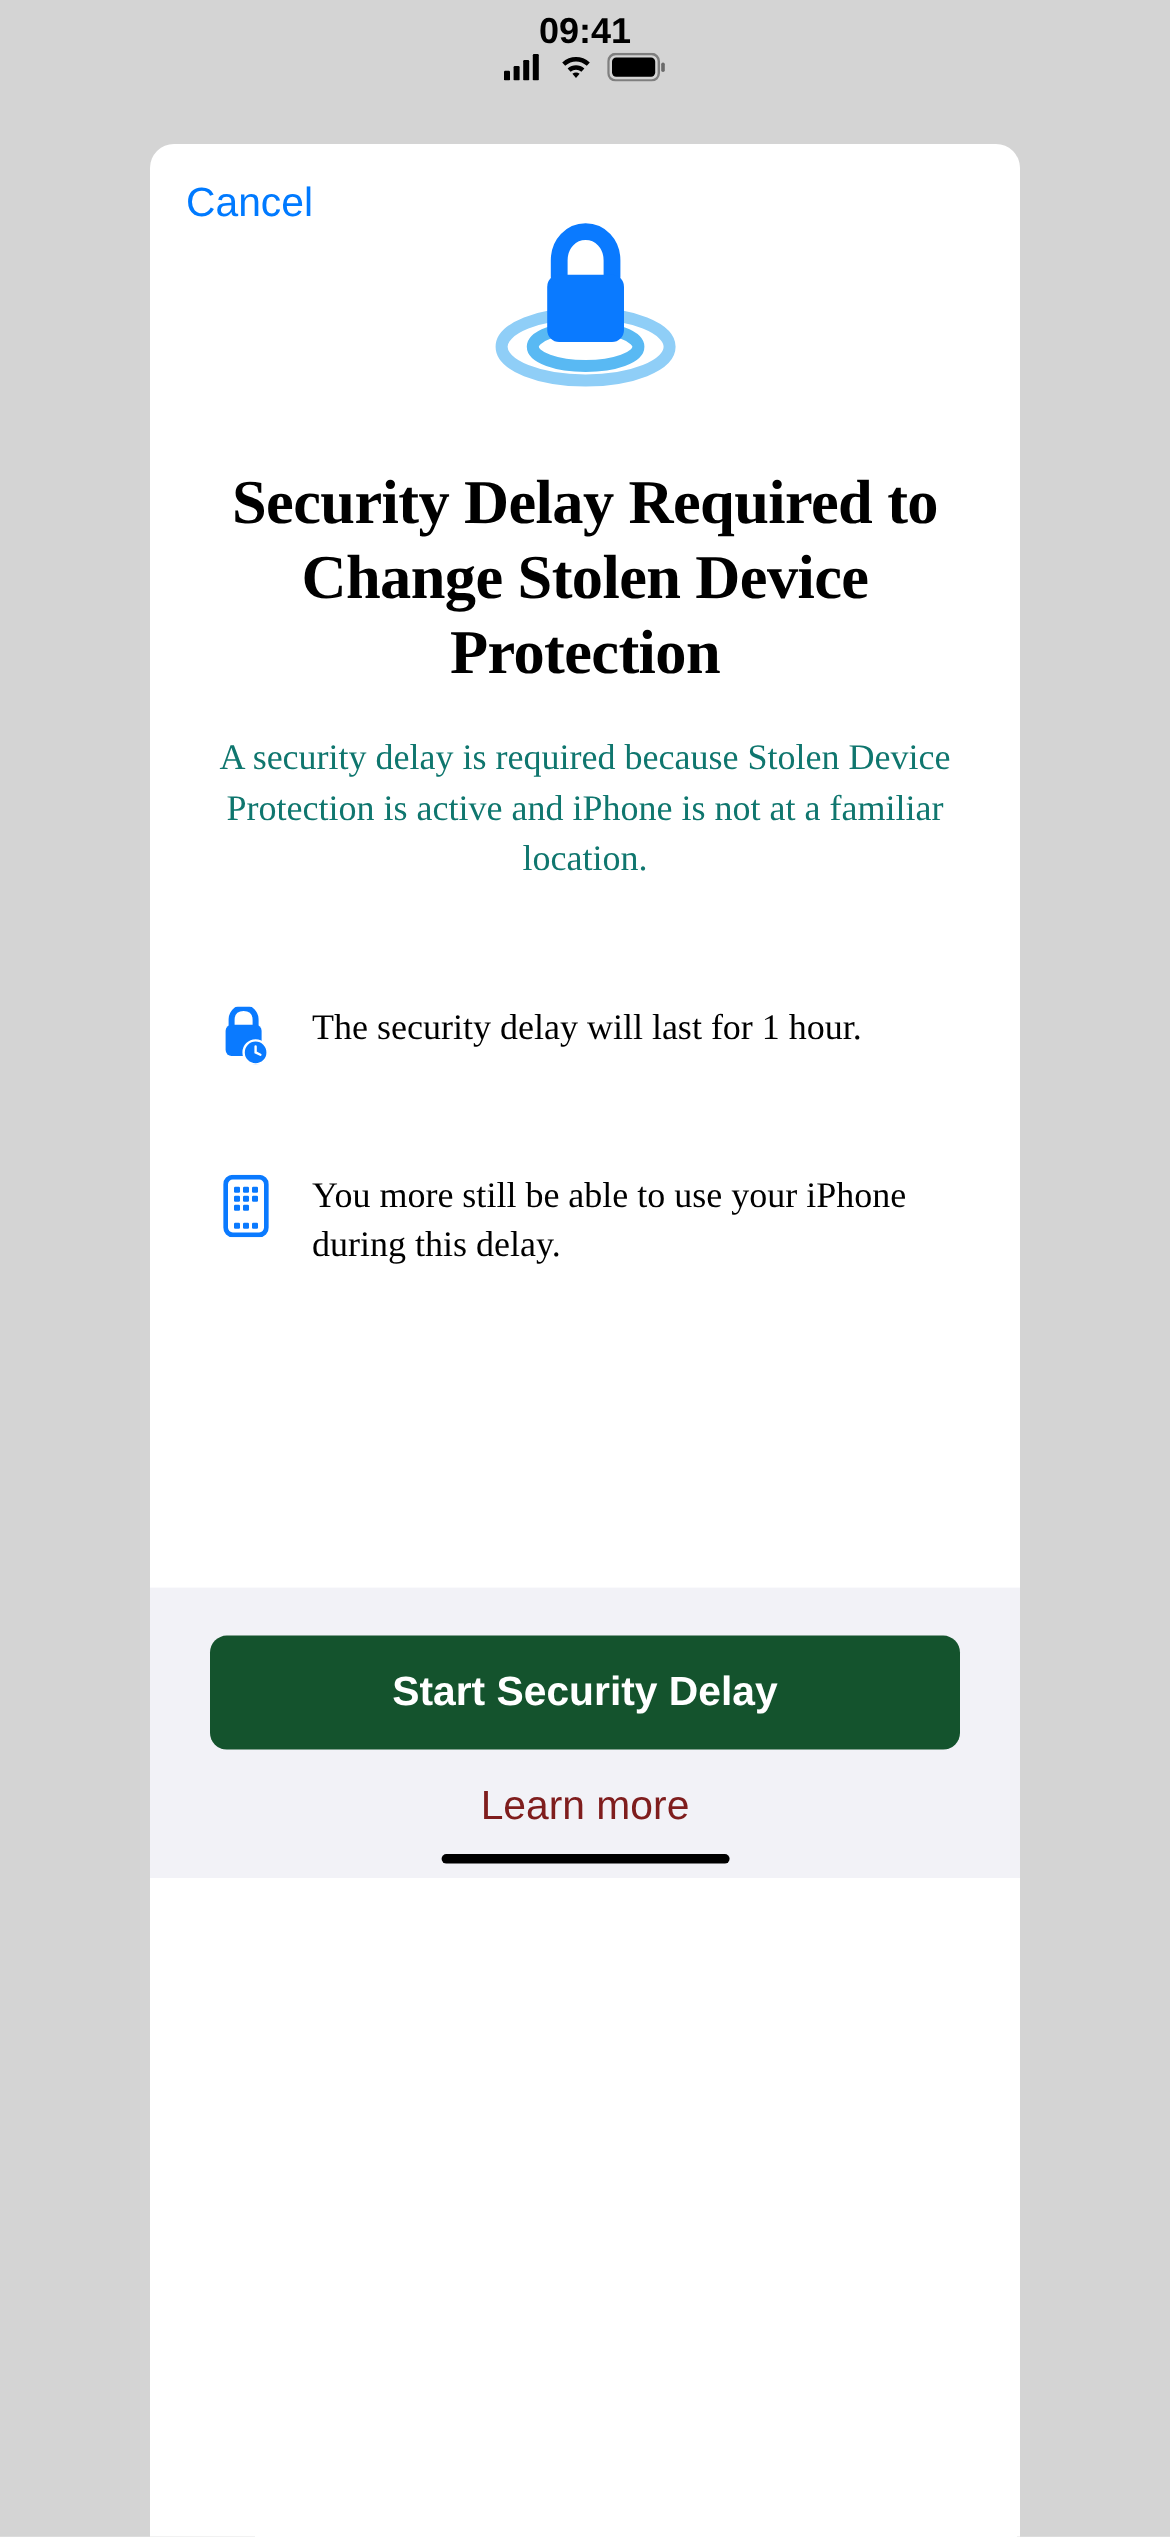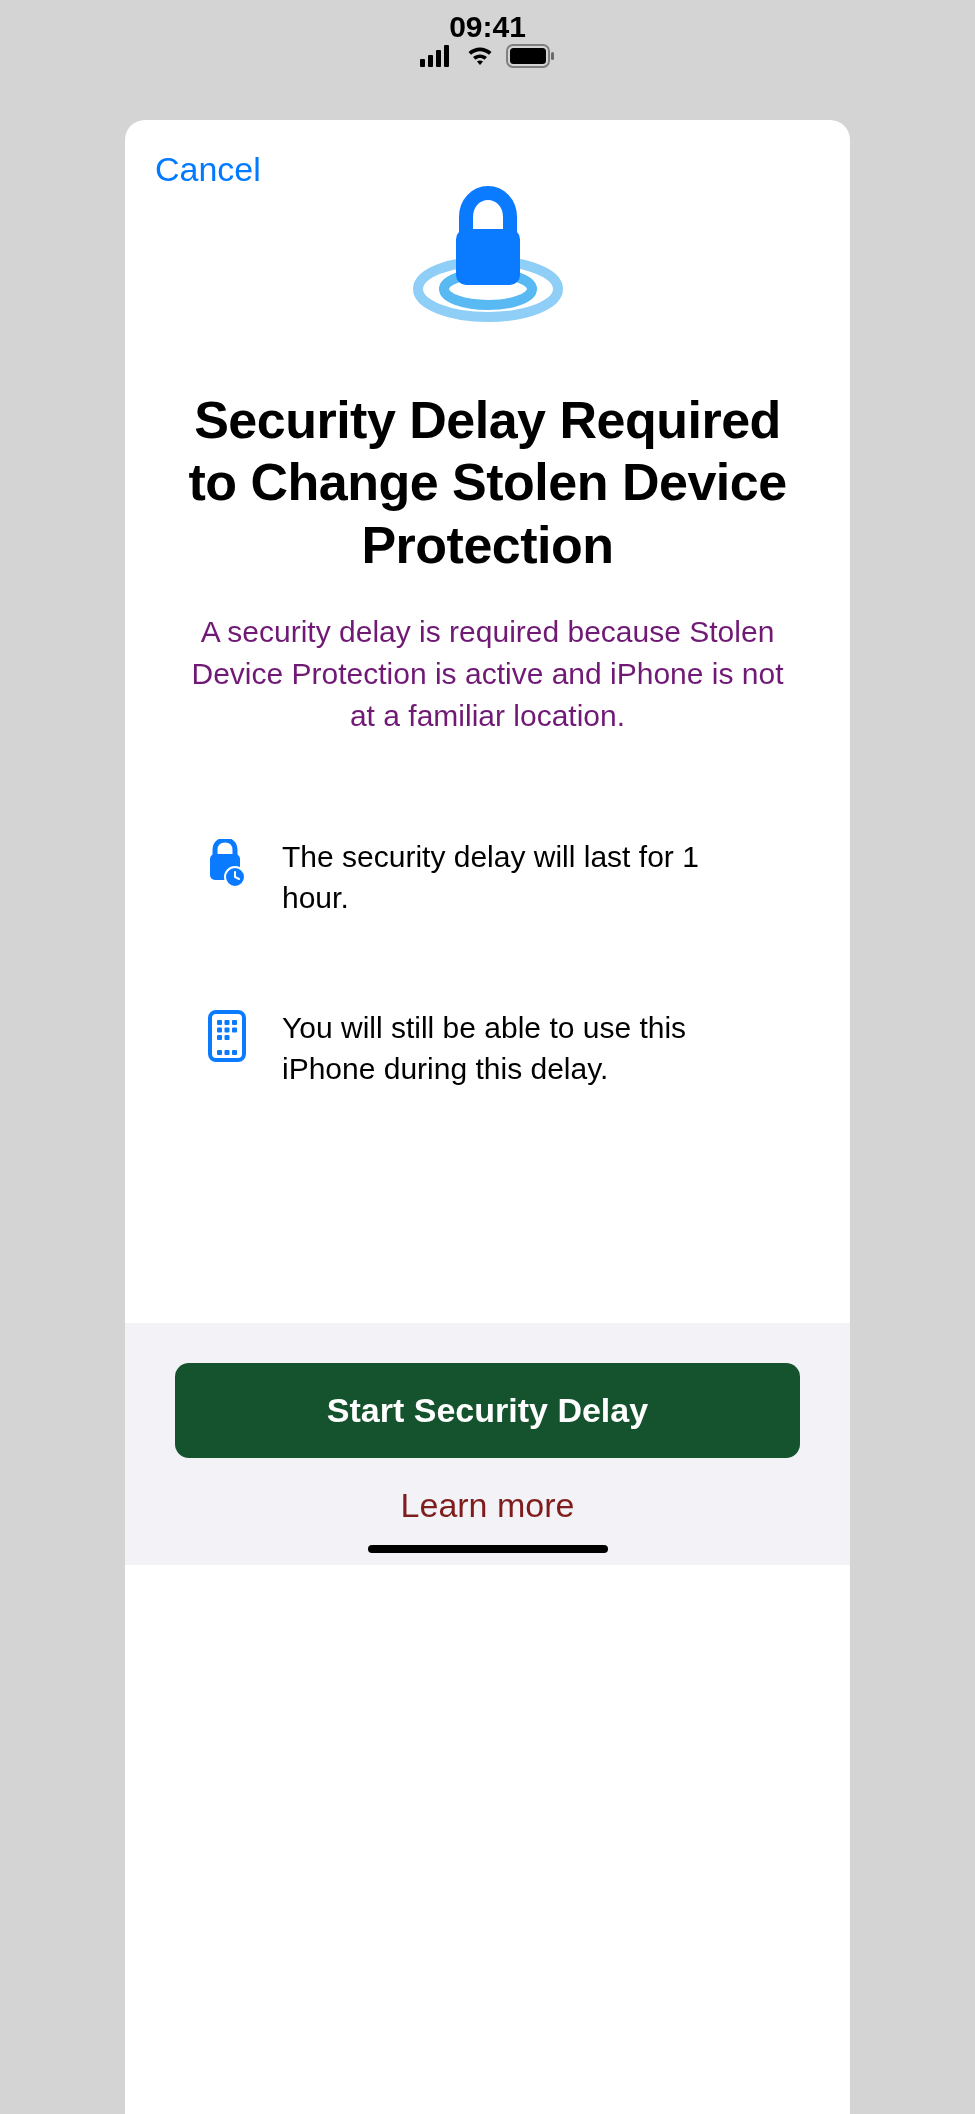--- a/index.html
+++ b/index.html
@@ -56,36 +56,37 @@
       cursor: pointer;
       text-align: center;
     }
     .hero-icon {
       display: flex;
       justify-content: center;
       margin-top: -20px;
     }
     .main-content {
       flex: 1;
-      padding: 0 62px;
+      padding: 0 40px;
+      font-family: Liberation Serif, serif;
     }
     .title {
       font-size: 52px;
       font-weight: 700;
       text-align: center;
       line-height: 1.2;
       margin-top: 50px;
       letter-spacing: -0.5px;
     }
     .subtitle {
       font-size: 30px;
       text-align: center;
       margin-top: 35px;
       line-height: 1.4;
-      color: #701a75;
+      color: #0f766e;
     }
     .info-list {
       margin-top: 100px;
     }
     .info-item {
       display: flex;
       align-items: flex-start;
       gap: 30px;
       margin-bottom: 90px;
       padding: 0 15px;
@@ -216,21 +217,21 @@
             <rect x="9" y="17.5" width="5" height="5" rx="1" fill="#0a7aff"></rect>
             <rect x="16.5" y="17.5" width="5" height="5" rx="1" fill="#0a7aff"></rect>
             <rect x="24" y="17.5" width="5" height="5" rx="1" fill="#0a7aff"></rect>
             <rect x="9" y="25" width="5" height="5" rx="1" fill="#0a7aff"></rect>
             <rect x="16.5" y="25" width="5" height="5" rx="1" fill="#0a7aff"></rect>
             <rect x="9" y="40" width="5" height="5" rx="1" fill="#0a7aff"></rect>
             <rect x="16.5" y="40" width="5" height="5" rx="1" fill="#0a7aff"></rect>
             <rect x="24" y="40" width="5" height="5" rx="1" fill="#0a7aff"></rect>
           </svg>
         </div>
-        <div class="info-text">You will still be able to use this iPhone during this delay.</div>
+        <div class="info-text">You more still be able to use your iPhone during this delay.</div>
       </div>
     </div>
   </div>
 
   <div class="footer">
     <button class="primary-btn">Start Security Delay</button>
     <button class="secondary-btn">Learn more</button>
     <div class="home-indicator"></div>
   </div>
 </div>

